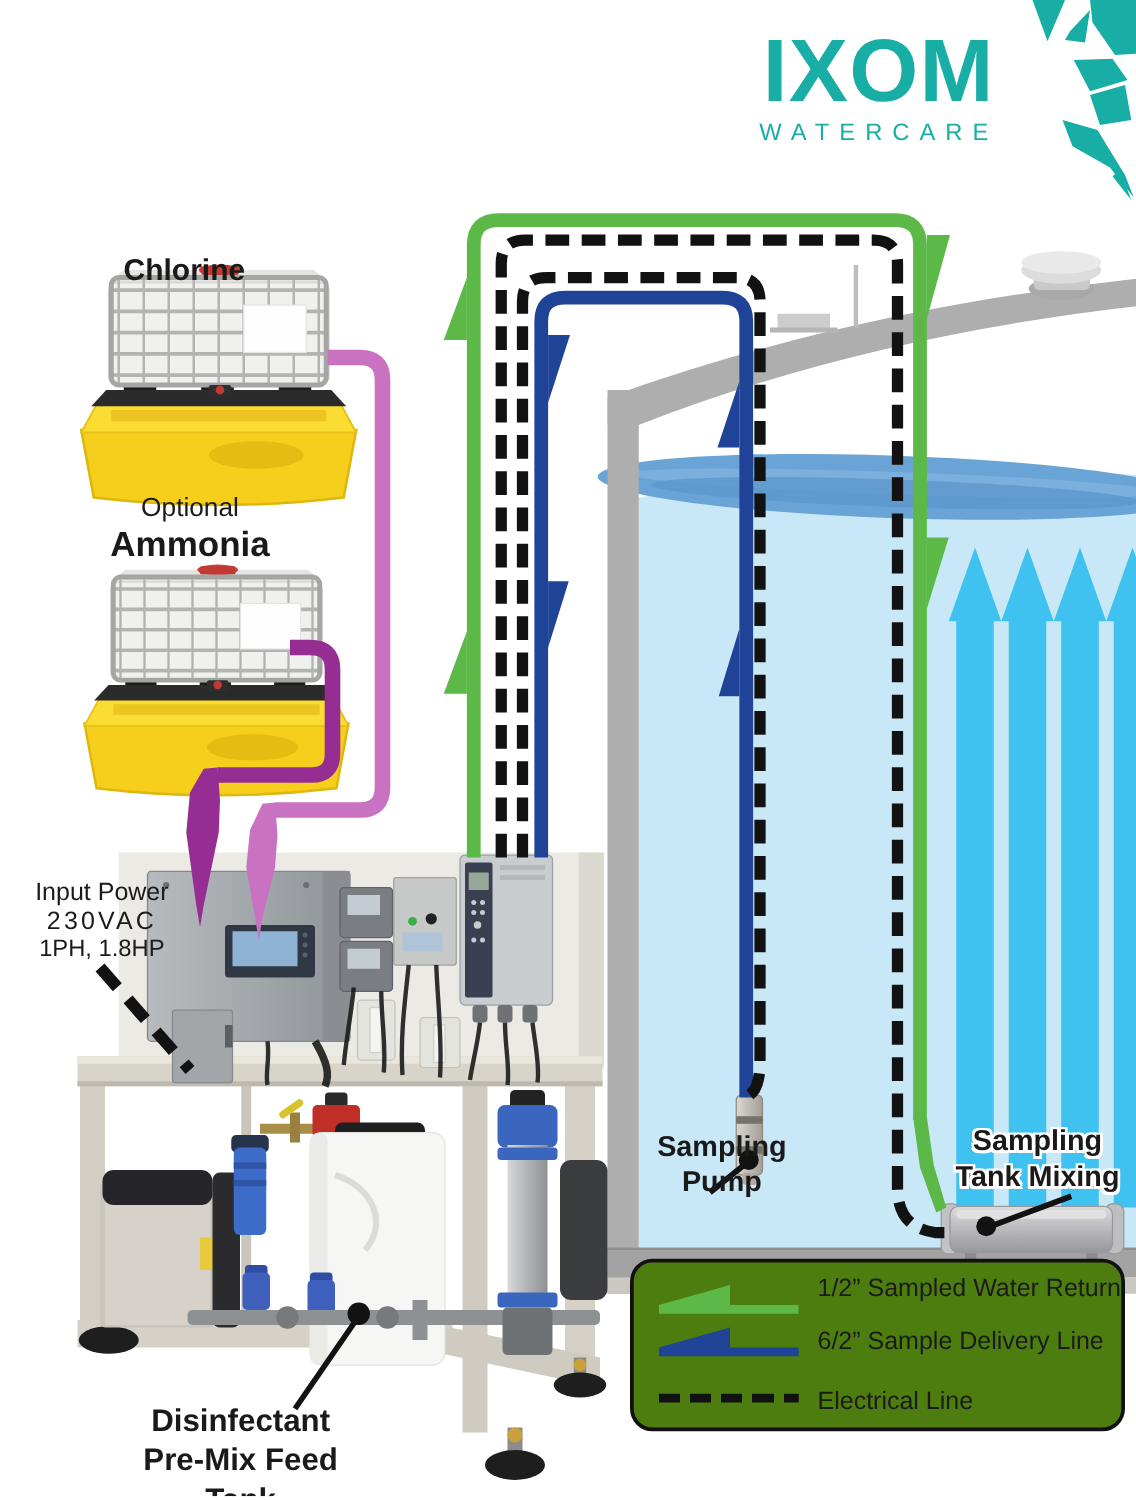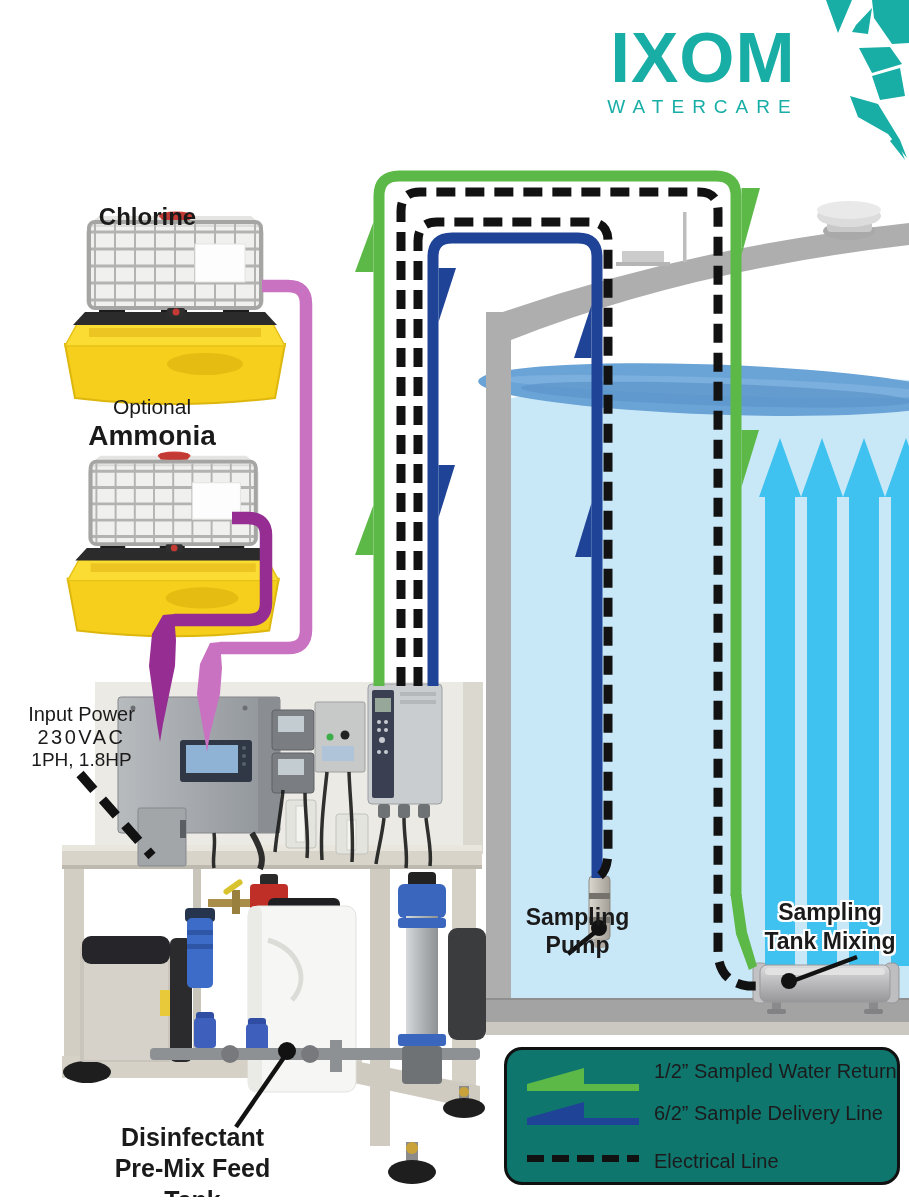--- a/index.html
+++ b/index.html
@@ -9,22 +9,22 @@
   .layer{position:absolute;left:0;top:0;pointer-events:none;}
   .lbl{position:absolute;color:#1a1a1a;text-align:center;line-height:1.16;}
   .bold{font-weight:700;}
   .halo{text-shadow:-2px -2px 0 #fff,2px -2px 0 #fff,-2px 2px 0 #fff,2px 2px 0 #fff,
         0 -2px 0 #fff,0 2px 0 #fff,-2px 0 0 #fff,2px 0 0 #fff;}
   
   #logo{position:absolute;left:584px;top:22px;width:238px;text-align:center;color:#18AEA6;}
   #logo .brand{font-size:71px;font-weight:700;letter-spacing:1px;line-height:1;}
   #logo .sub{font-size:19px;letter-spacing:8px;margin-top:3px;font-weight:400;}
   
-  #legend{position:absolute;left:504px;top:1047px;width:396px;height:138px;
-          border:3.5px solid #111;border-radius:18px;background:#0f766e;box-sizing:border-box;
+  #legend{position:absolute;left:504px;top:1007px;width:396px;height:138px;
+          border:3.5px solid #111;border-radius:18px;background:#4d7c0f;box-sizing:border-box;
           padding:9px 0 0 20px;}
   .leg-row{display:flex;align-items:flex-start;margin-bottom:6px;}
   .leg-sym{width:112px;flex:0 0 112px;margin-right:15px;}
   .leg-txt{font-size:20px;color:#1b1b1b;line-height:1.22;white-space:nowrap;text-align:left;}
   .leg-dash{width:112px;height:7px;margin-top:8px;
             background:repeating-linear-gradient(90deg,#111 0 17px,transparent 17px 25px);}
   .mt6{margin-top:6px;} .mt2{margin-top:2px;}
 </style>
 </head>
 <body>

